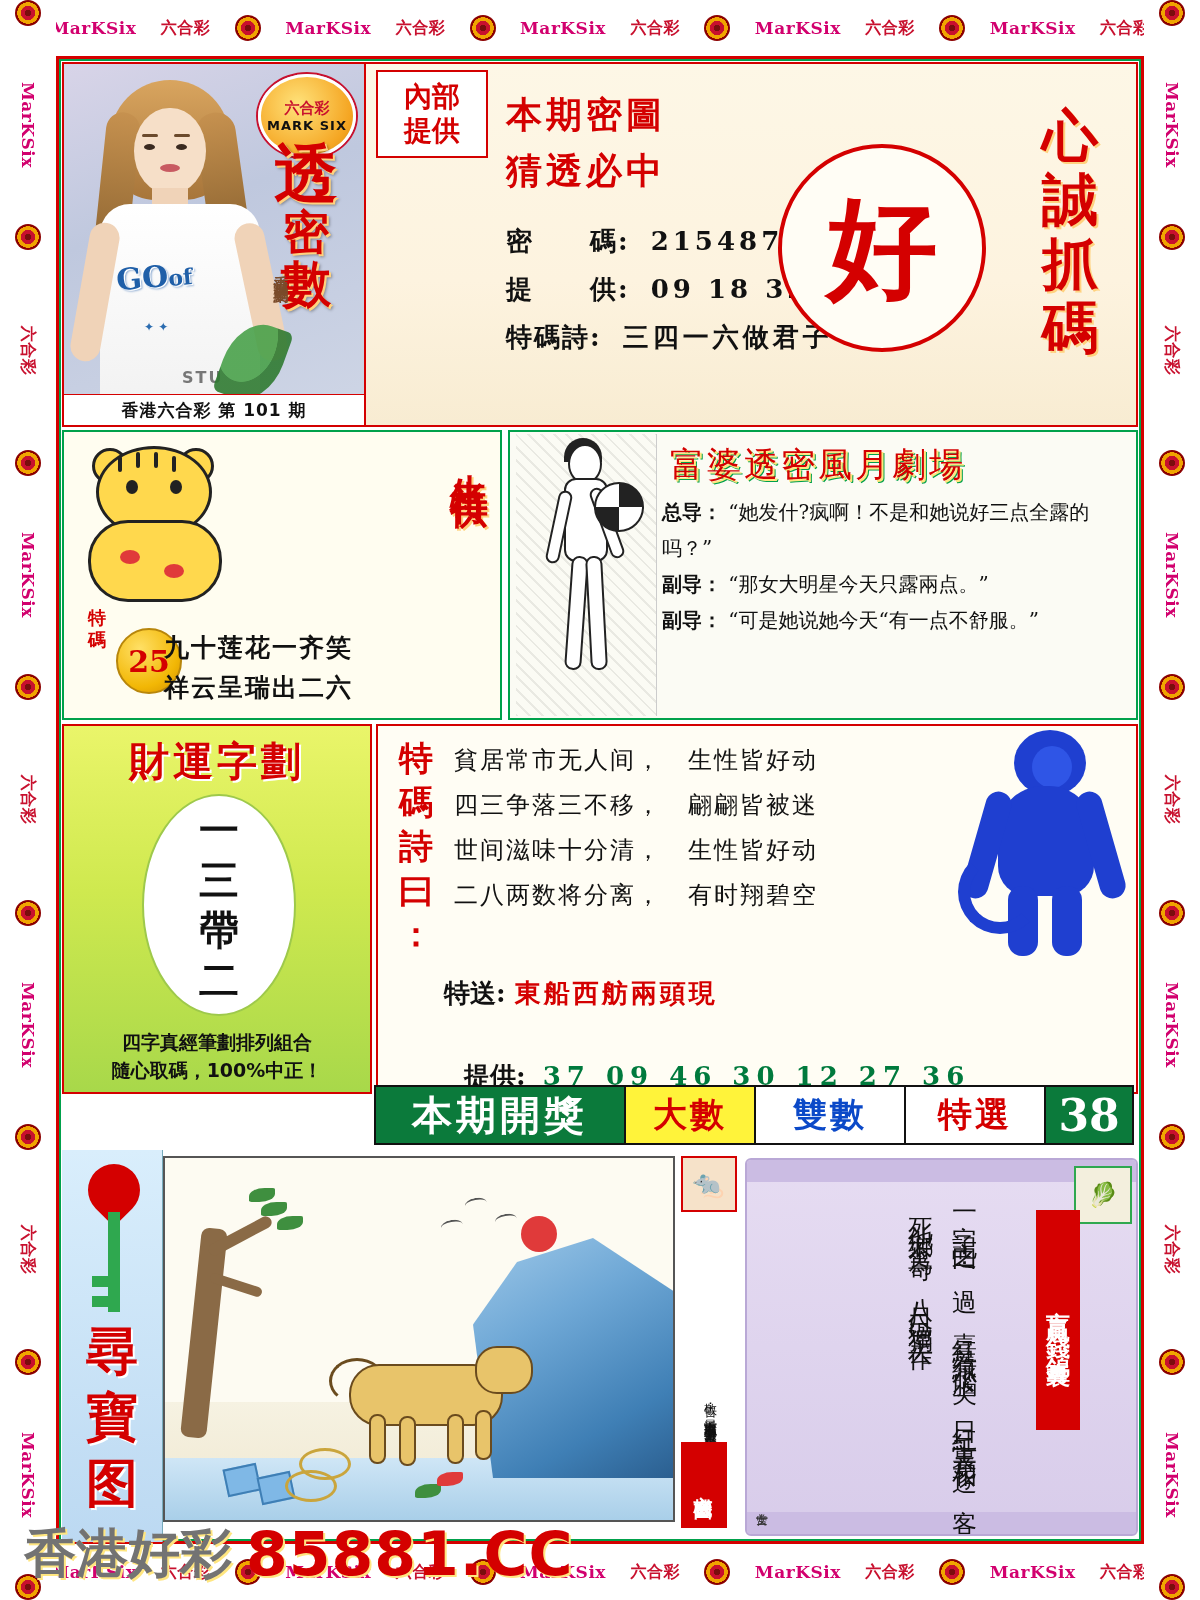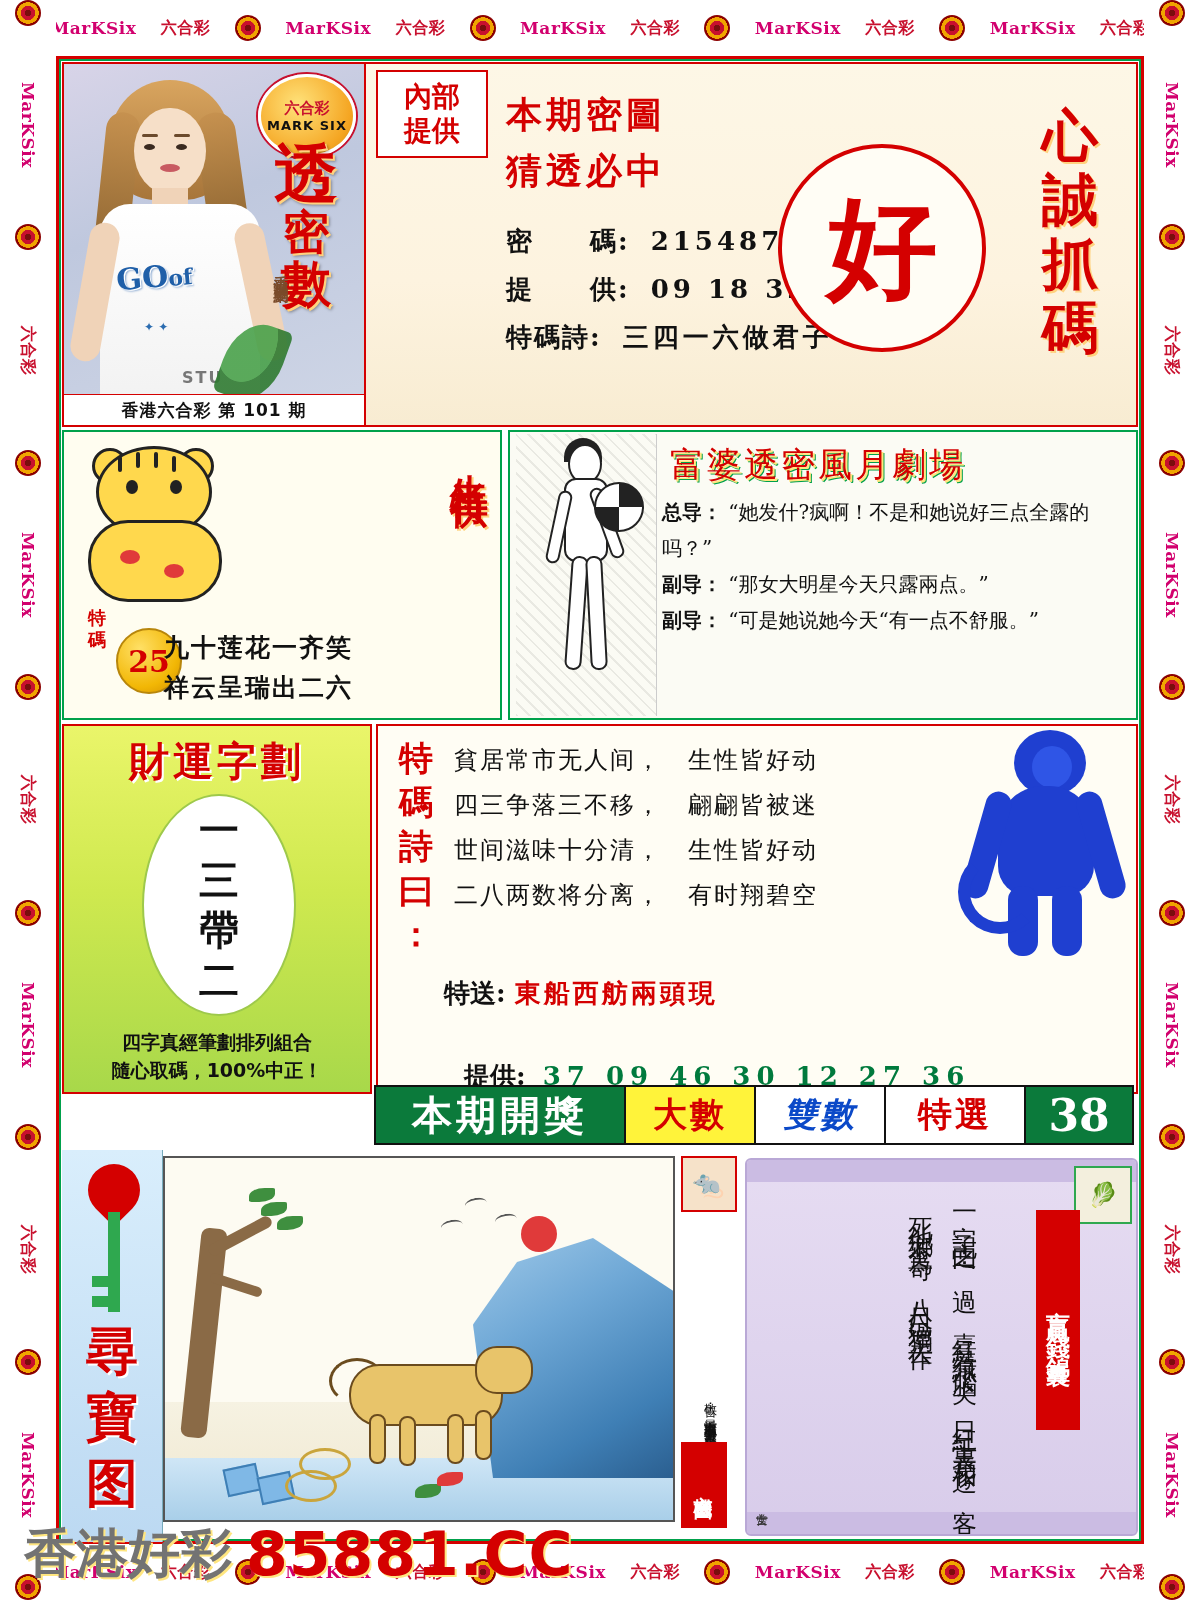--- a/index.html
+++ b/index.html
@@ -293,21 +293,21 @@
     position:absolute;left:374px;top:1085px;width:760px;height:60px;
     display:flex;align-items:stretch;border:2px solid #111;background:#fff;box-sizing:border-box;
   }
   .ab-cell{
     display:flex;align-items:center;justify-content:center;
     font-family:"DejaVu Serif","Liberation Serif",serif;
     font-weight:bold;border-right:2px solid #111;box-sizing:border-box;
   }
   .ab-1{width:250px;background:#0b7a3b;color:#fff;font-size:40px;letter-spacing:4px;}
   .ab-2{width:130px;background:#fff33a;color:#d40000;font-size:34px;letter-spacing:3px;}
-  .ab-3{width:130px;background:#fff;color:#0b49c8;font-size:34px;letter-spacing:3px;font-style:italic;}
+  .ab-3{width:150px;background:#fff;color:#0b49c8;font-size:34px;letter-spacing:3px;}
   .ab-4{width:140px;background:#fff;color:#d40000;font-size:34px;letter-spacing:3px;}
   .ab-5{flex:1;background:#0b7a3b;color:#fff;font-size:44px;border-right:none;}
 
   
   .row4{position:absolute;left:62px;top:1150px;width:1076px;height:392px;display:flex;}
   .xunbao{
     position:relative;width:100px;height:100%;
     background:linear-gradient(180deg,#d9eefc,#bcd9f2);
     border-right:1px solid #7ab;
   }

